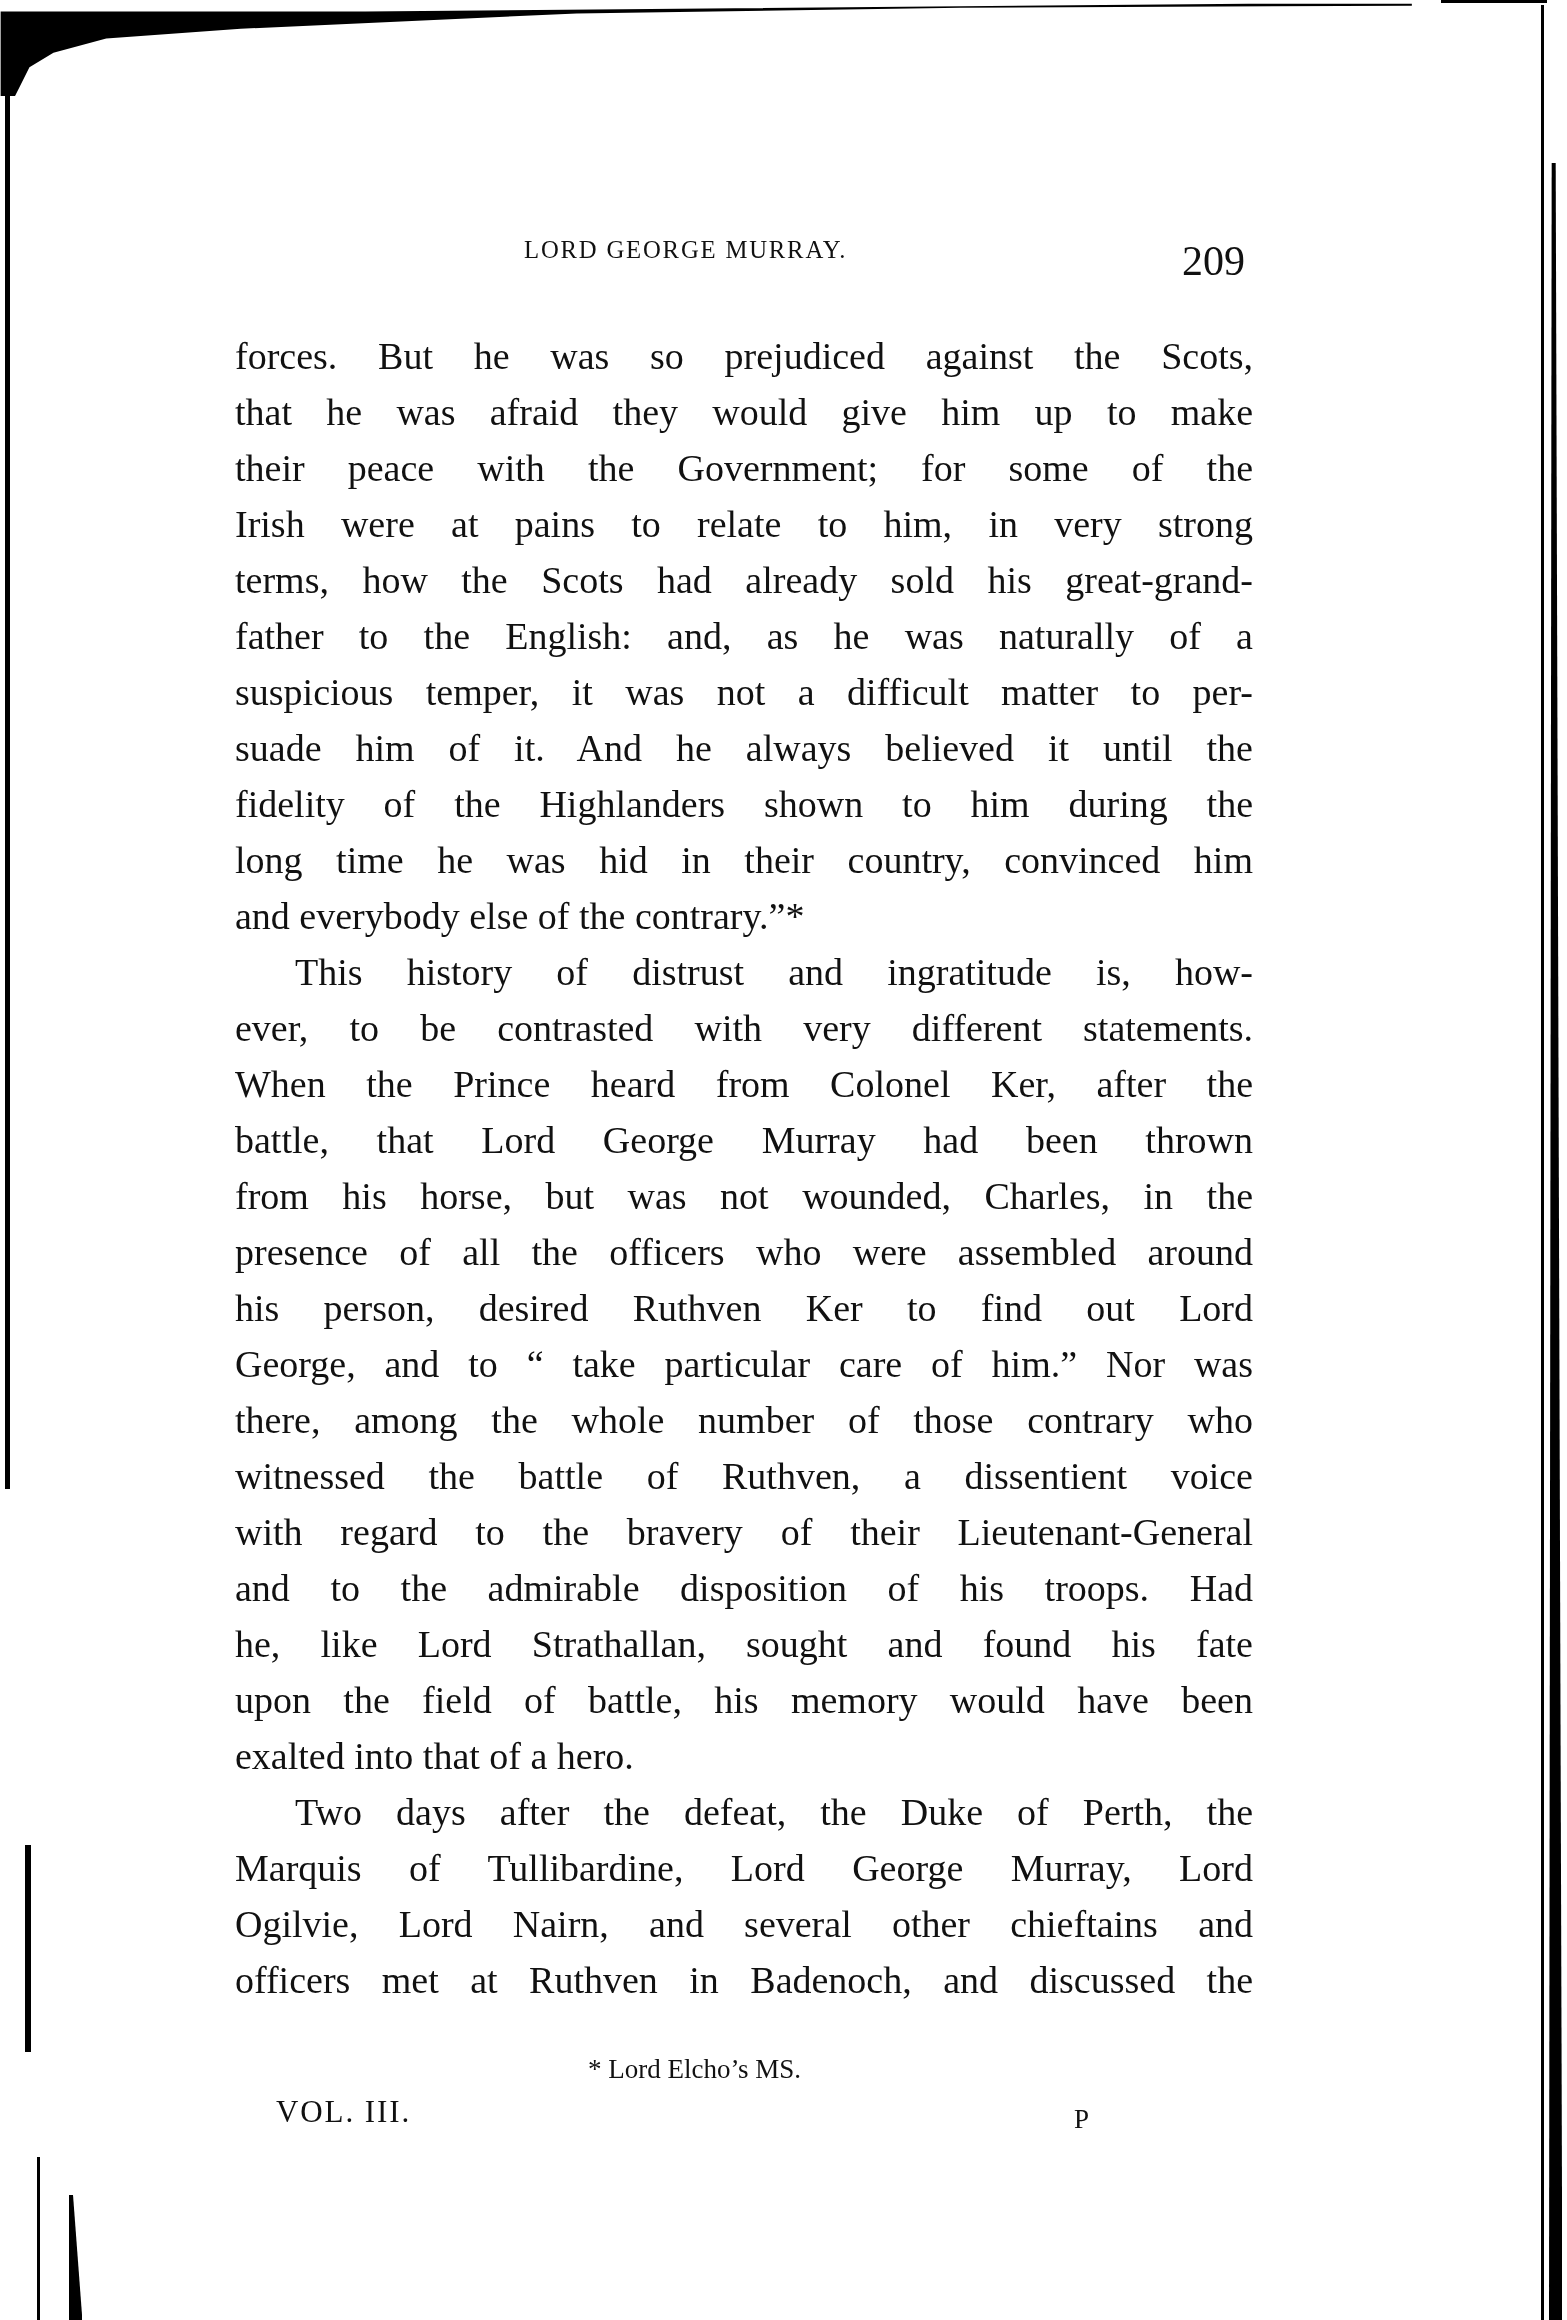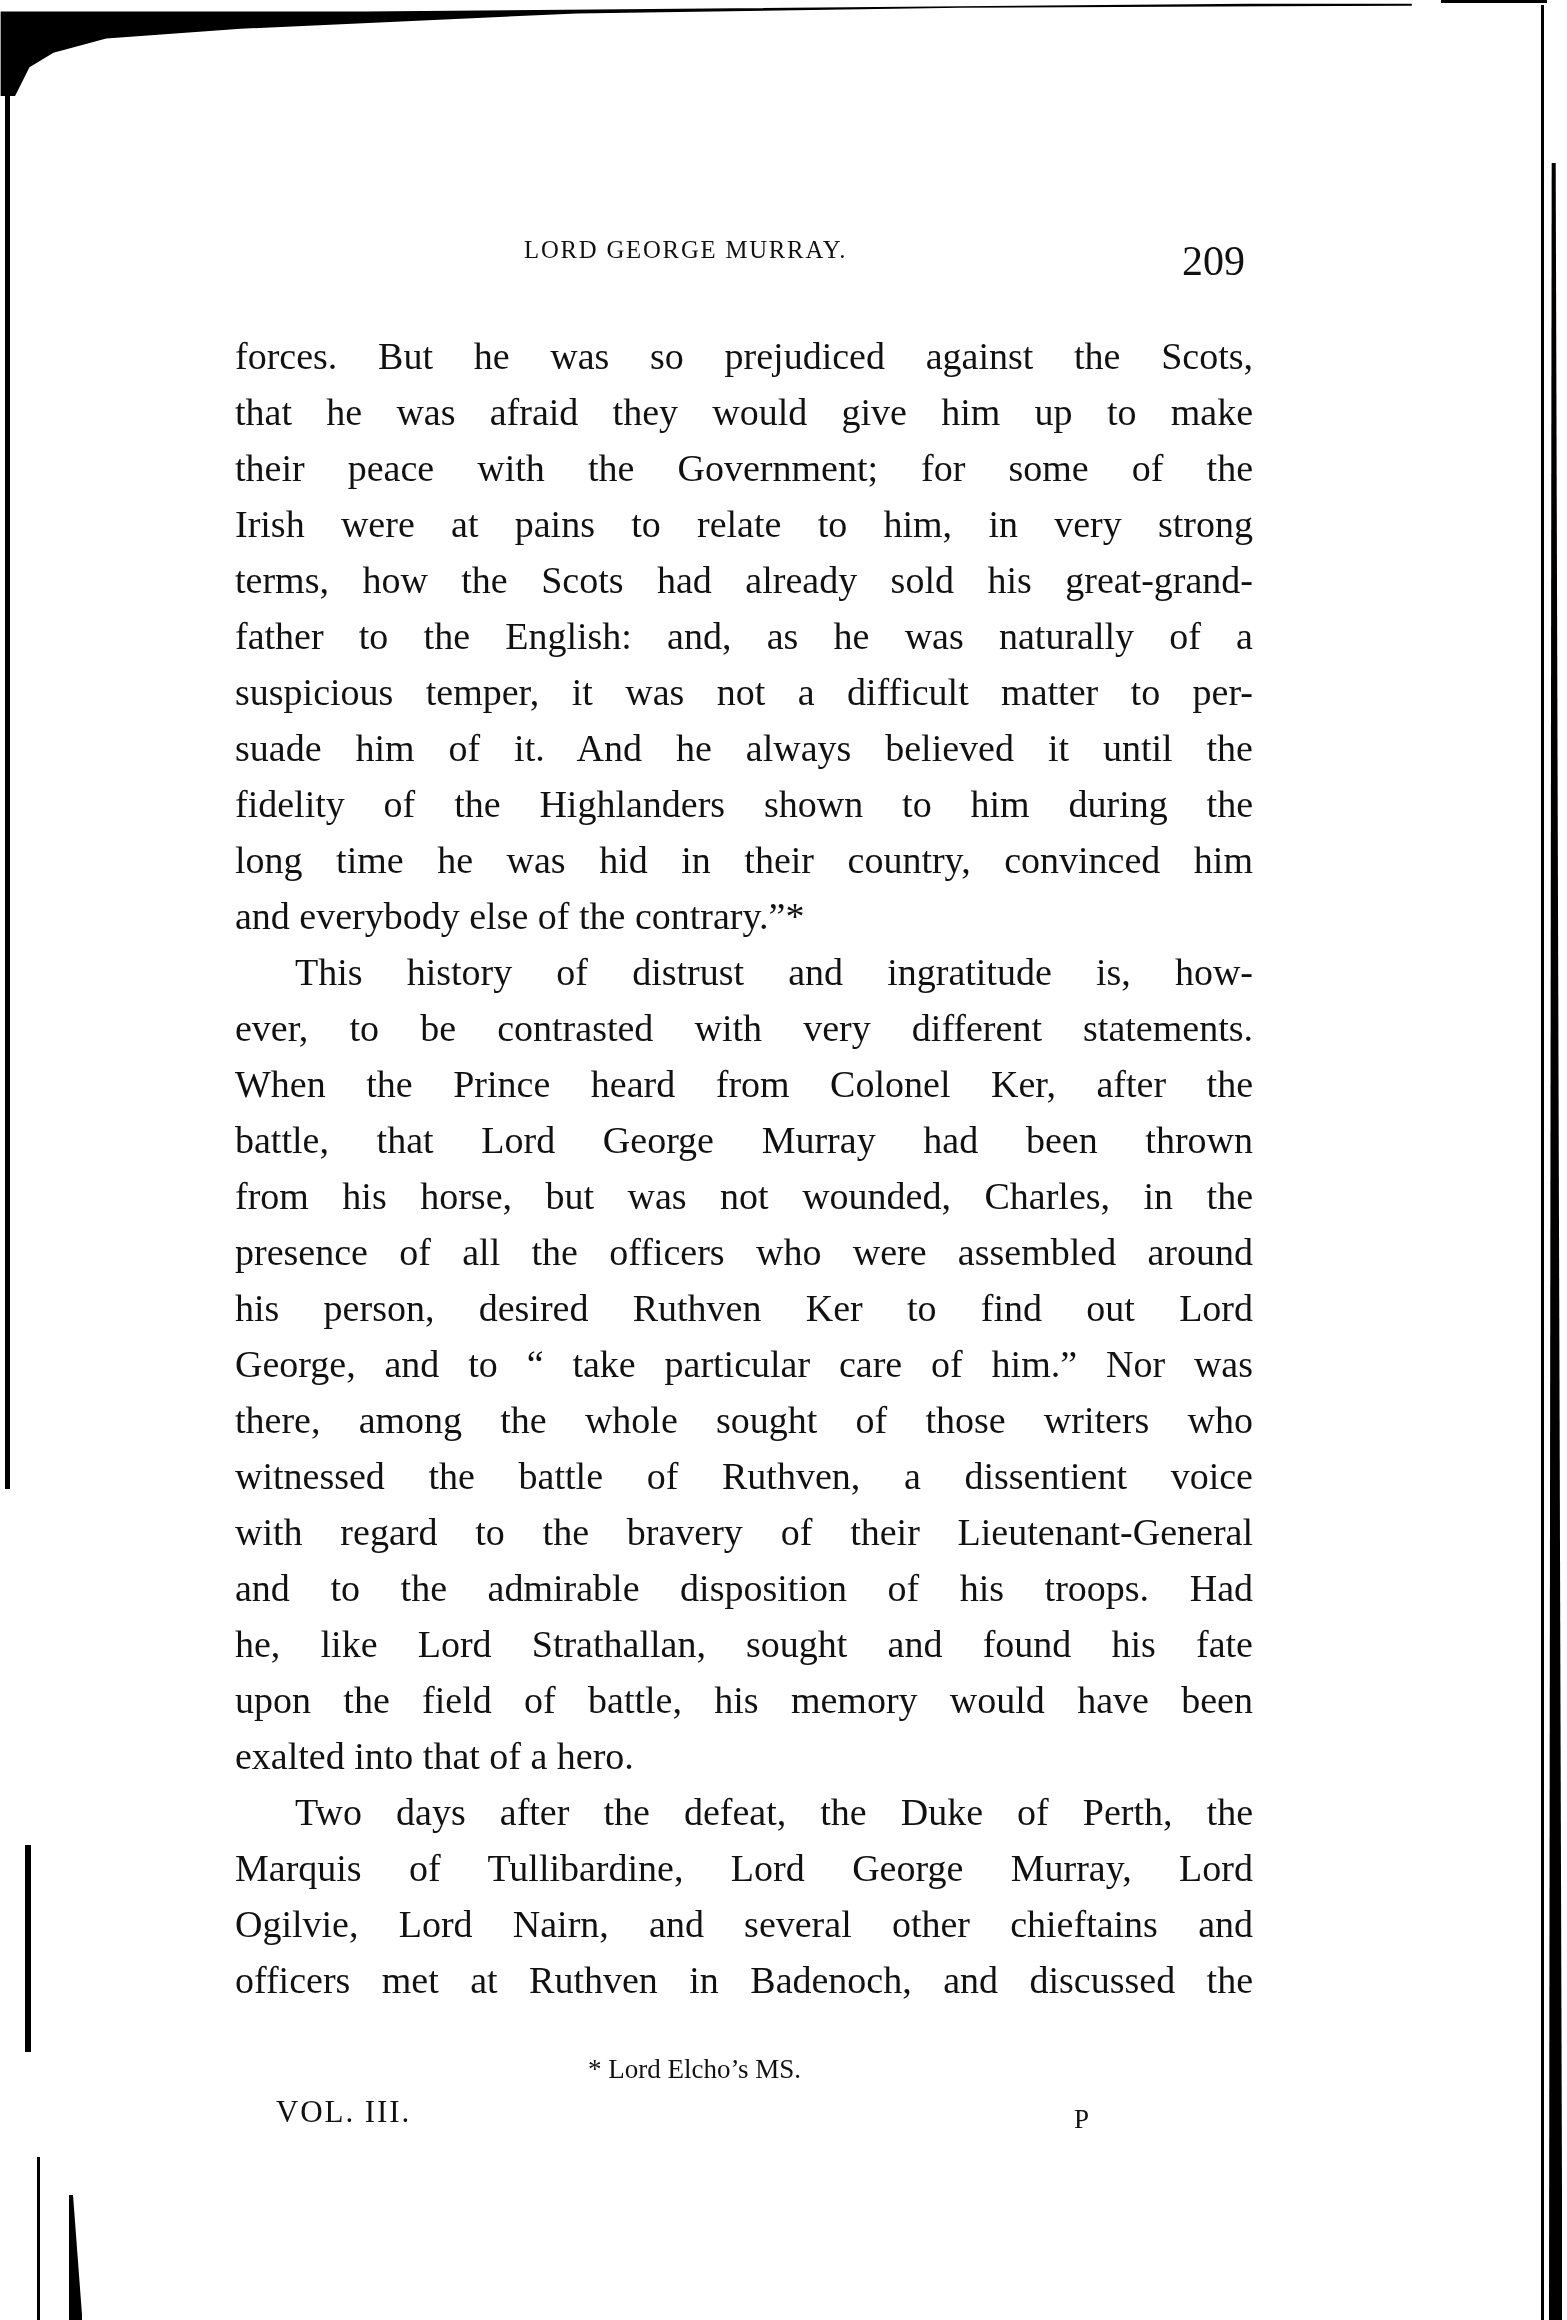--- a/index.html
+++ b/index.html
@@ -82,21 +82,21 @@
     </div>
     <div>
       <span class="line indent">This history of distrust and ingratitude is, how-</span>
       <span class="line">ever, to be contrasted with very different statements.</span>
       <span class="line">When the Prince heard from Colonel Ker, after the</span>
       <span class="line">battle, that Lord George Murray had been thrown</span>
       <span class="line">from his horse, but was not wounded, Charles, in the</span>
       <span class="line">presence of all the officers who were assembled around</span>
       <span class="line">his person, desired Ruthven Ker to find out Lord</span>
       <span class="line">George, and to “ take particular care of him.”  Nor was</span>
-      <span class="line">there, among the whole sought of those writers who</span>
+      <span class="line">there, among the whole number of those contrary who</span>
       <span class="line">witnessed the battle of Ruthven, a dissentient voice</span>
       <span class="line">with regard to the bravery of their Lieutenant-General</span>
       <span class="line">and to the admirable disposition of his troops.  Had</span>
       <span class="line">he, like Lord Strathallan, sought and found his fate</span>
       <span class="line">upon the field of battle, his memory would have been</span>
       <span class="line last">exalted into that of a hero.</span>
     </div>
     <div>
       <span class="line indent">Two days after the defeat, the Duke of Perth, the</span>
       <span class="line">Marquis of Tullibardine, Lord George Murray, Lord</span>

